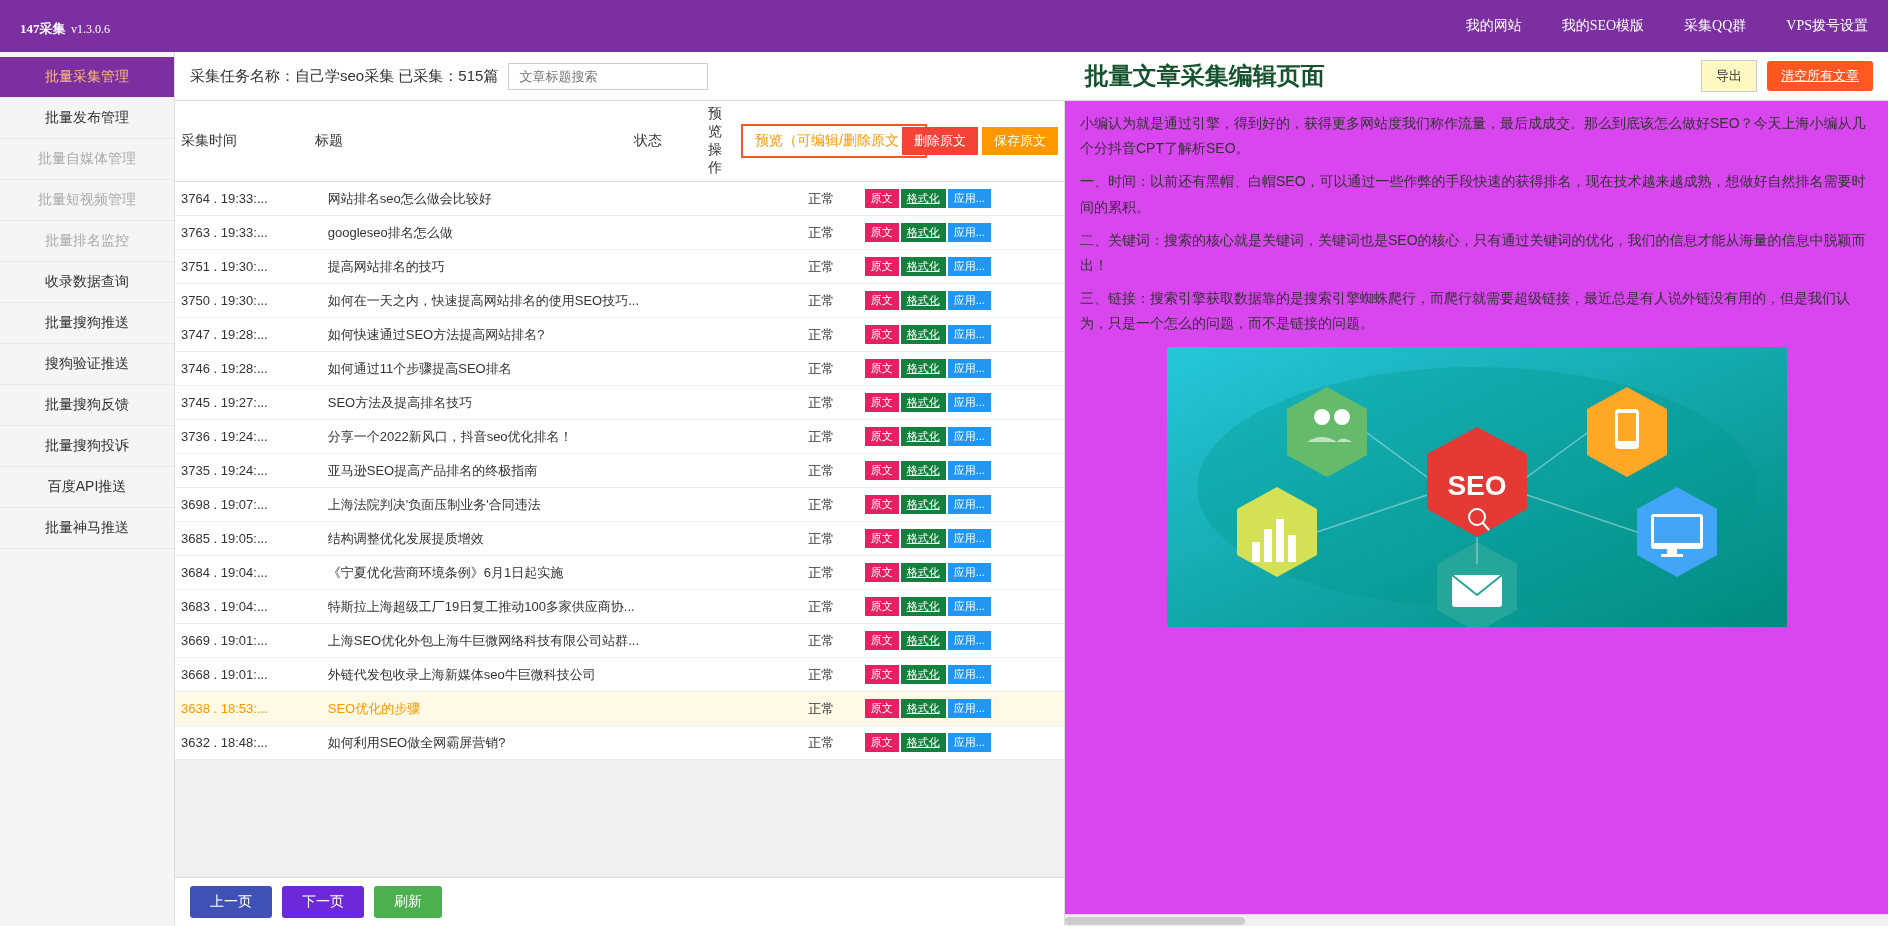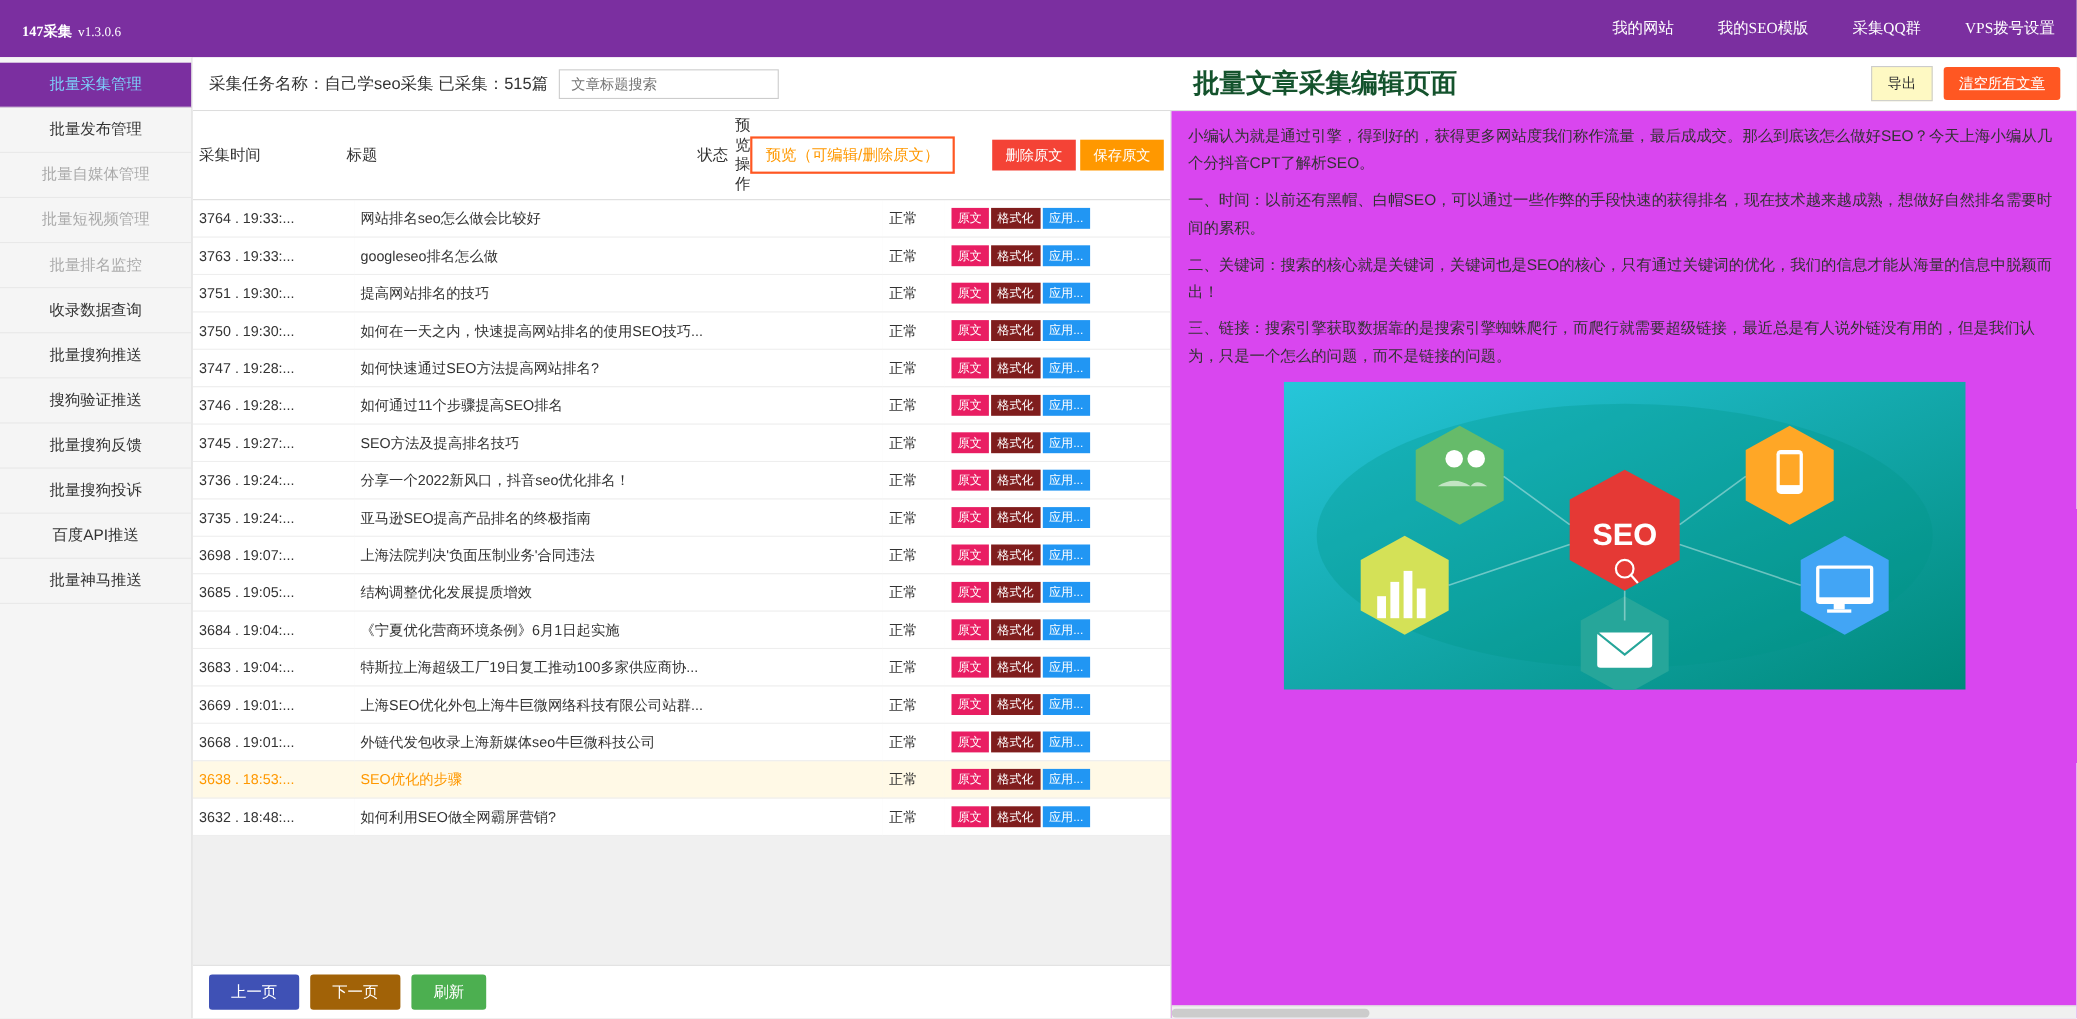--- a/index.html
+++ b/index.html
@@ -46,21 +46,21 @@
     .sidebar-item {
       padding: 11px 0;
       text-align: center;
       cursor: pointer;
       font-size: 14px;
       color: #333;
       border-bottom: 1px solid #e8e8e8;
     }
     .sidebar-item.active {
       background: #7b2fa0;
-      color: #7dd3fc;
+      color: #fdba74;
     }
     .sidebar-item.disabled {
       color: #aaa;
       cursor: default;
     }
 
     
     .main { flex: 1; display: flex; flex-direction: column; overflow: hidden; }
 
     
@@ -175,26 +175,27 @@
     .action-btns { display: flex; gap: 2px; }
     .btn-yuanwen {
       background: #e91e63;
       color: white;
       border: none;
       padding: 2px 6px;
       font-size: 11px;
       cursor: pointer;
     }
     .btn-geshi {
-      background: #7f1d1d;
+      background: #15803d;
       color: white;
       border: none;
       padding: 2px 6px;
       font-size: 11px;
       cursor: pointer;
+      text-decoration: underline;
     }
     .btn-yingying {
       background: #2196f3;
       color: white;
       border: none;
       padding: 2px 6px;
       font-size: 11px;
       cursor: pointer;
     }
 
@@ -234,21 +235,21 @@
     .btn-page {
       background: #1976d2;
       color: white;
       border: none;
       padding: 7px 20px;
       cursor: pointer;
       font-size: 14px;
       border-radius: 3px;
     }
     .btn-page.prev { background: #3f51b5; }
-    .btn-page.next { background: #a16207; }
+    .btn-page.next { background: #6d28d9; }
     .btn-refresh {
       background: #4caf50;
       color: white;
       border: none;
       padding: 7px 20px;
       cursor: pointer;
       font-size: 14px;
       border-radius: 3px;
     }
 
@@ -319,21 +320,21 @@
     </div>
 
     <div class="content-area">
 
       <div class="table-section">
 
         <div style="display:flex; align-items:center; background:white; border-bottom:1px solid #ddd; padding:4px 6px; gap:4px;">
           <div style="width:130px; font-size:14px; color:#333;">采集时间</div>
           <div style="flex:1; font-size:14px; color:#333;">标题</div>
           <div style="width:70px; font-size:14px; color:#333;">状态</div>
-          <div style="width:160px; display:flex; align-items:center; gap:0;justify-content:flex-end;">
+          <div style="width:160px; display:flex; align-items:center; gap:19px;">
             <span style="font-size:14px; color:#333;">预览操作</span>
             <span class="preview-header-box">预览（可编辑/删除原文）</span>
           </div>
           <div style="display:flex; gap:4px; margin-left:auto;">
             <button class="btn-del-orig">删除原文</button>
             <button class="btn-save-orig">保存原文</button>
           </div>
         </div>
 
         <div class="table-scroll">

